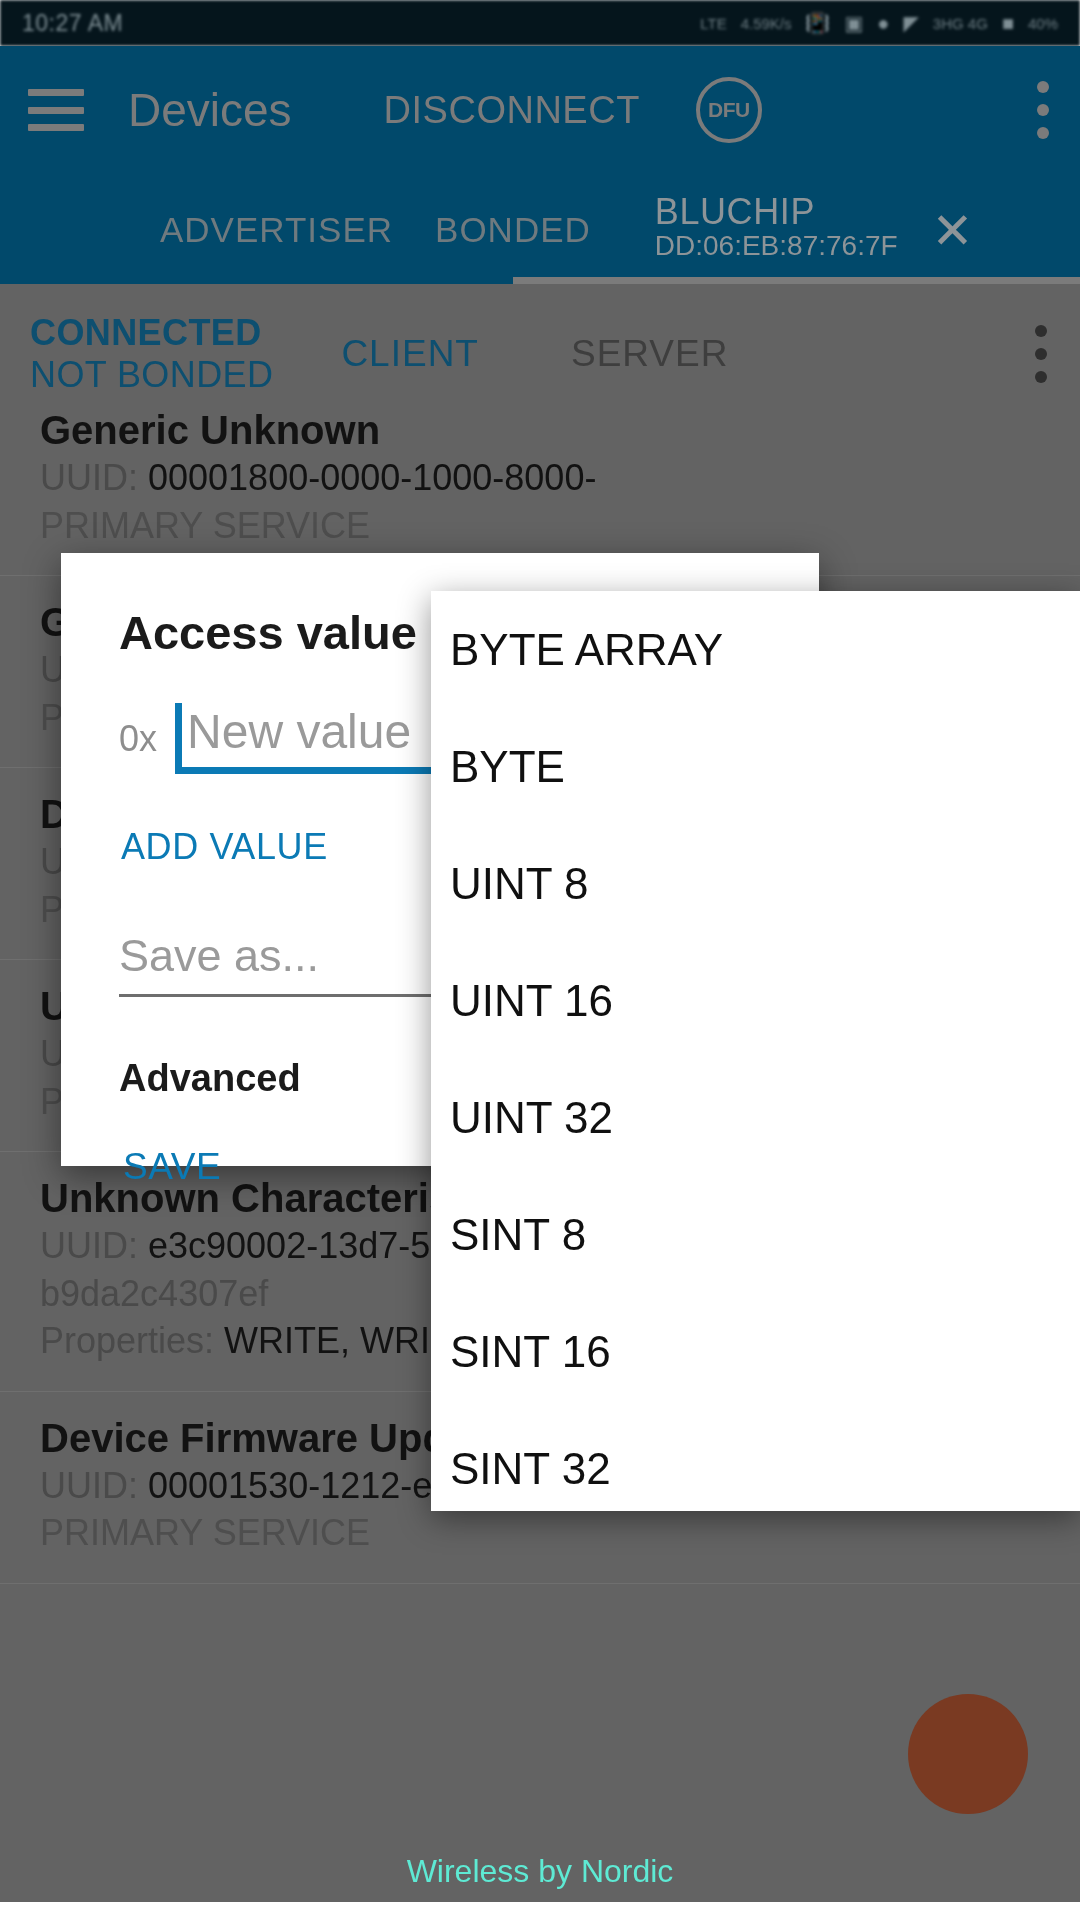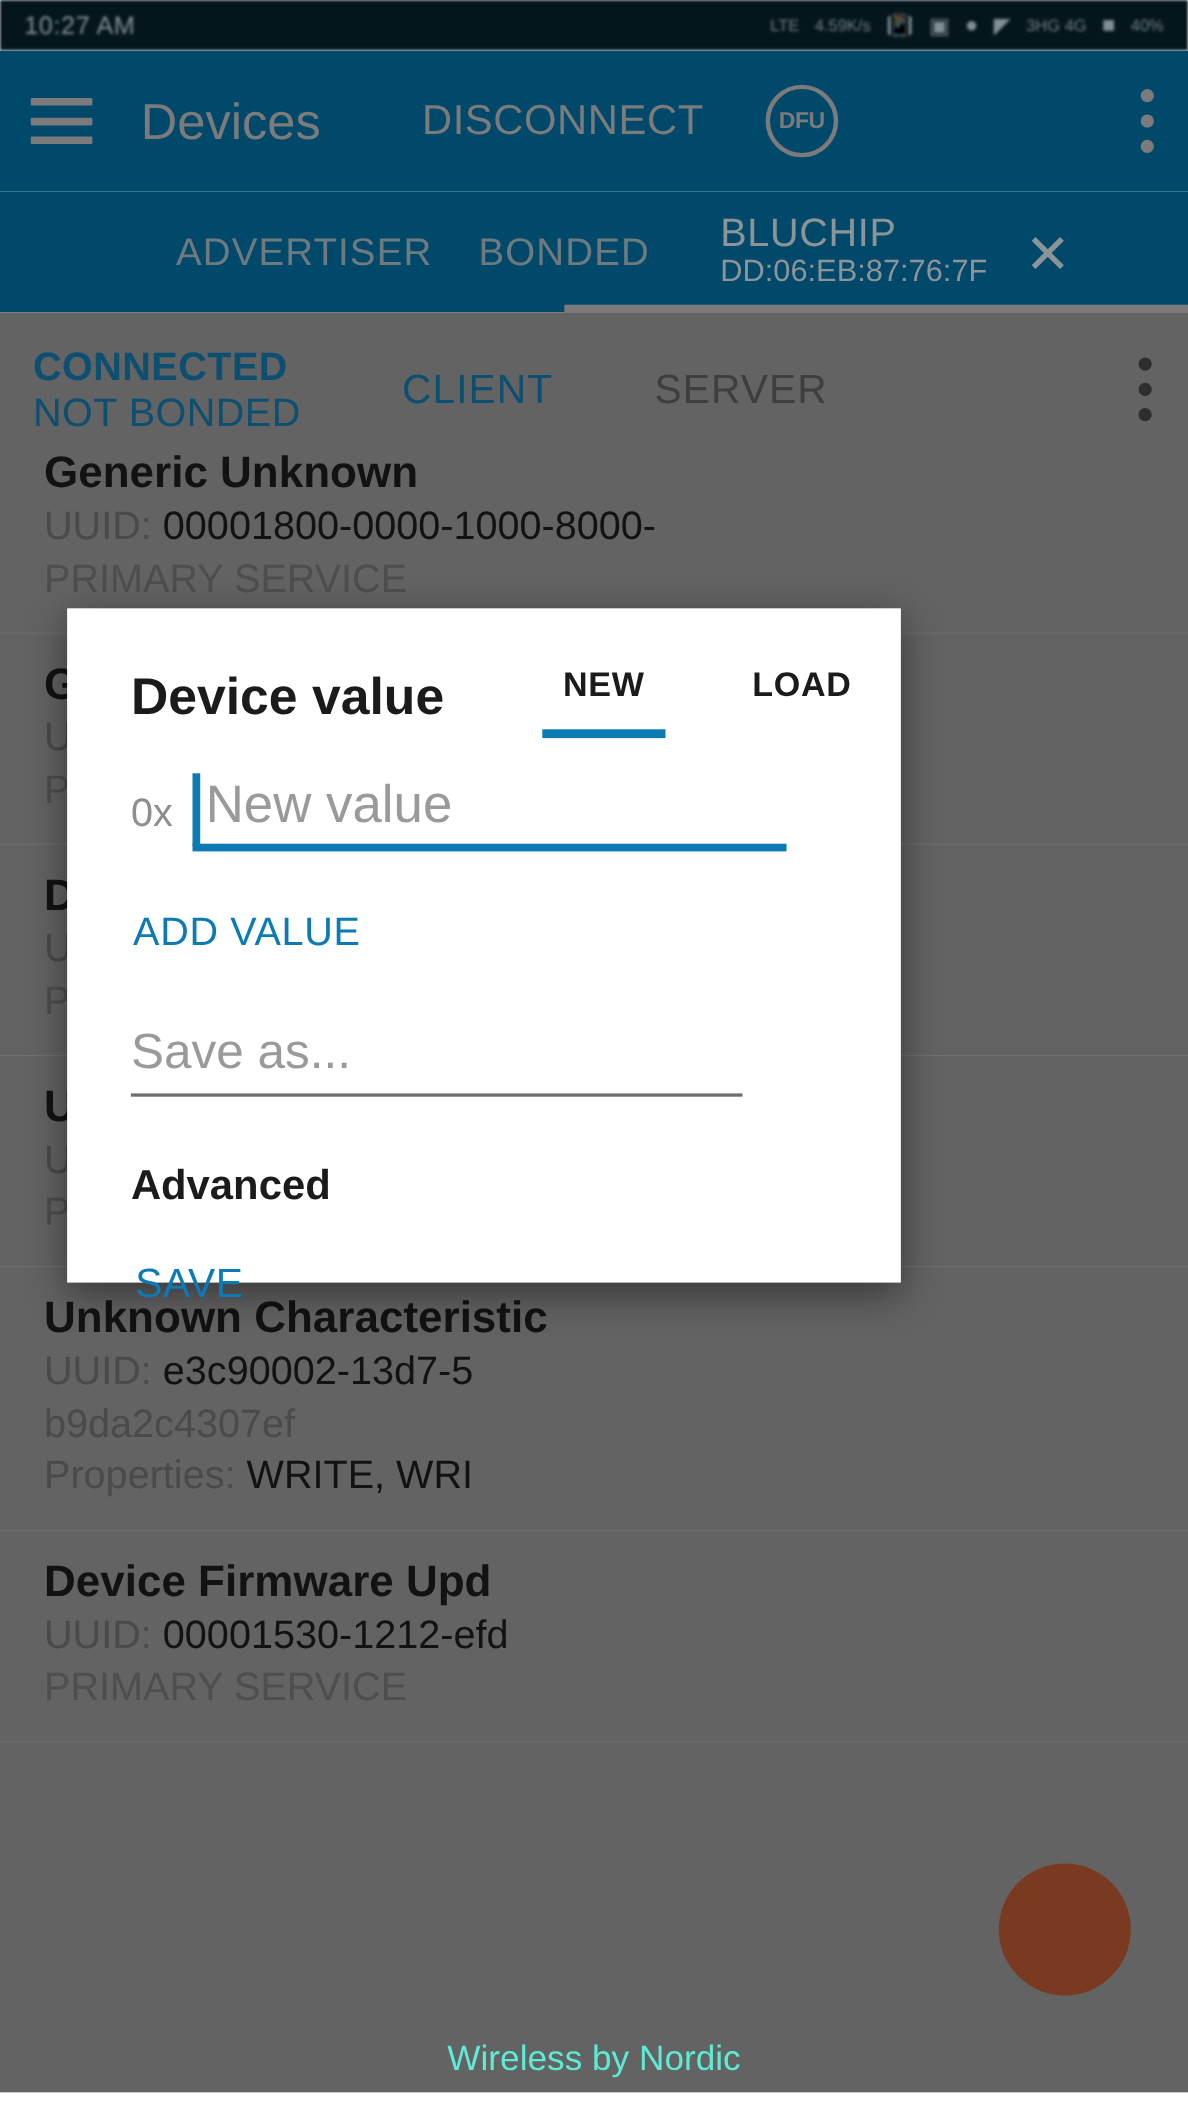--- a/index.html
+++ b/index.html
@@ -89,21 +89,21 @@
   #statusrow {
     height: 140px; background: #636363; display: flex; align-items: center;
     padding: 0 30px; position: relative;
   }
   #statusrow .conn { line-height: 1.18; }
   #statusrow .conn .c1 { color: #0d4f70; font-size: 36px; font-weight: 700; letter-spacing: .4px; }
   #statusrow .conn .c2 { color: #0d4f70; font-size: 36px; font-weight: 400; letter-spacing: .4px; }
   .ctab {
     font-size: 37px; font-weight: 500; letter-spacing: 1px;
   }
-  .ctab.client { color: #0d4f70; margin-left: 92px; }
+  .ctab.client { color: #0d4f70; margin-left: 68px; }
   .ctab.server { color: #3e3e3e; margin-left: 92px; }
   .ctab-ind { position:absolute; left:375px; bottom:0; width:196px; height:8px; background:#0d4f70; }
   #statusrow .kebab2 { margin-left: auto; width: 18px; display:flex; flex-direction:column;
     gap: 11px; align-items:center; }
   #statusrow .kebab2 i { width: 12px; height: 12px; border-radius: 50%; background: #2e2e2e; display:block; }
 
   #bglist { background: #636363; height: 1496px; position: relative; }
   .svc { padding: 22px 40px 26px 40px; border-bottom: 1px solid #6f6f6f; }
   .svc .nm { color: #121212; font-size: 40px; font-weight: 700; line-height: 1.2; }
   .svc .ln { color: #4a4a4a; font-size: 36px; line-height: 1.32; }
@@ -306,21 +306,21 @@
         <div class="ln dim">PRIMARY SERVICE</div>
       </div>
 
       <div class="fab"></div>
       <div id="footer">Wireless by Nordic</div>
     </div>
   </div>
 
   <div id="dialog">
     <div id="dlg-head">
-      <div id="dlg-title">Device value</div>
+      <div id="dlg-title">Access value</div>
       <div class="dlgtab new active">NEW</div>
       <div class="dlgtab load">LOAD</div>
     </div>
 
     <div class="fieldrow">
       <div class="prefix">0x</div>
       <div class="vfield">
         <div class="caret"></div>
         <div class="ph">New value</div>
       </div>
@@ -329,14 +329,24 @@
     <div class="addvalue">ADD VALUE</div>
 
     <div class="saveas">
       <div class="ph">Save as...</div>
     </div>
 
     <div class="advanced">Advanced</div>
     <div class="savebtn">SAVE</div>
   </div>
 
+  <div id="dropdown">
+    <div class="ddi">BYTE ARRAY</div>
+    <div class="ddi">BYTE</div>
+    <div class="ddi">UINT 8</div>
+    <div class="ddi">UINT 16</div>
+    <div class="ddi">UINT 32</div>
+    <div class="ddi">SINT 8</div>
+    <div class="ddi">SINT 16</div>
+    <div class="ddi">SINT 32</div>
+  </div>
 
 </div>
 
 </body></html>

